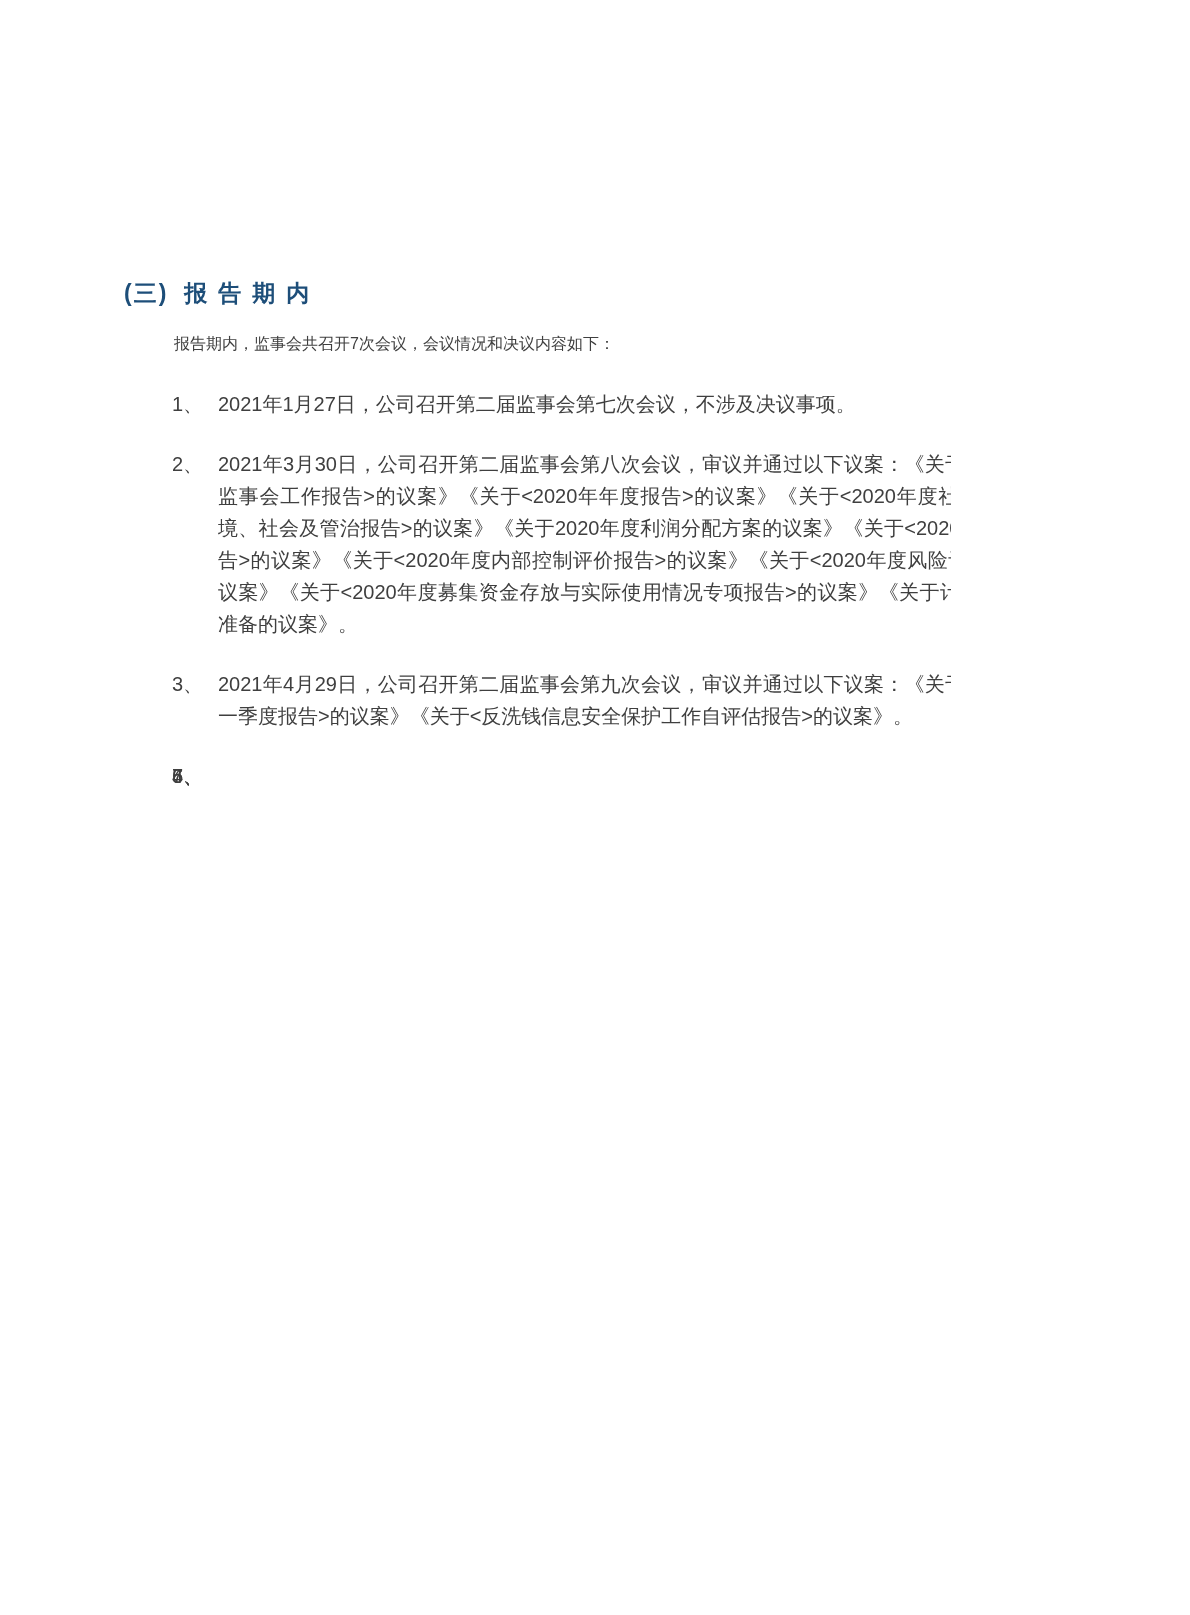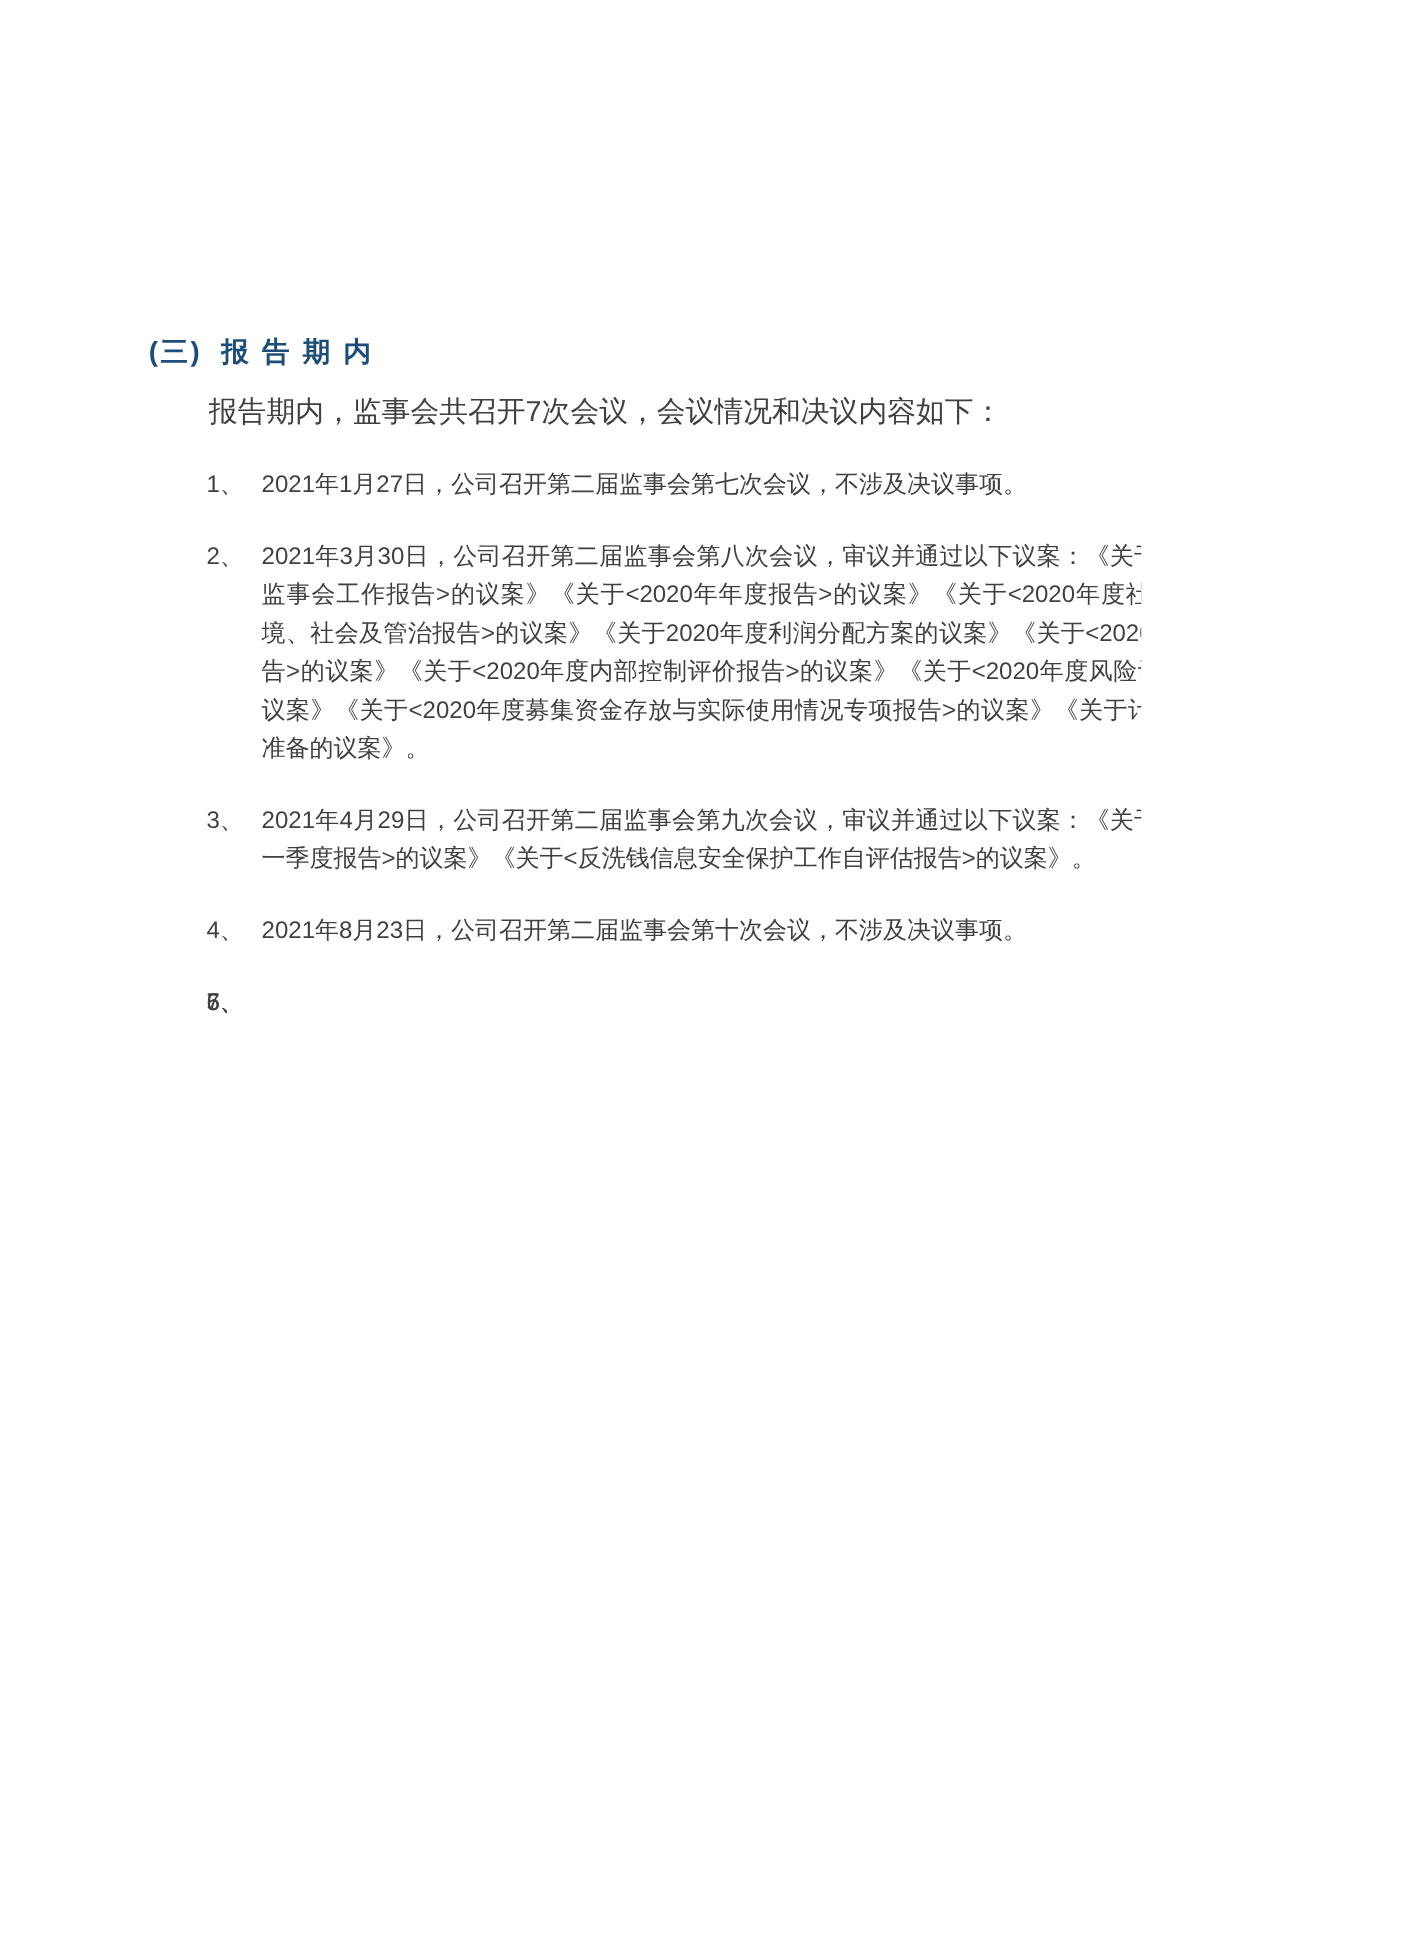--- a/index.html
+++ b/index.html
@@ -70,21 +70,21 @@
     font-weight:bold;
     color:var(--heading-navy);
     line-height:26px;
     display:flex;
     align-items:baseline;
   }
   .heading-label{margin-right:16px;letter-spacing:2px;}
   .heading-title{letter-spacing:11px;}
   .intro{
     margin:22px 0 4px 50px;
-    font-size:24px;
+    font-size:16px;
     line-height:32px;
   }
   .meeting-list{
     list-style:none;
     margin:0;
     padding:0;
   }
   .meeting-item{
     position:relative;
     margin-top:28px;
@@ -131,21 +131,20 @@
       <li class="meeting-item">
         <span class="item-num">2、</span>
         <span class="item-text">2021年3月30日，公司召开第二届监事会第八次会议，审议并通过以下议案：《关于&lt;2020年度监事会工作报告&gt;的议案》《关于&lt;2020年年度报告&gt;的议案》《关于&lt;2020年度社会责任暨环境、社会及管治报告&gt;的议案》《关于2020年度利润分配方案的议案》《关于&lt;2020年度合规报告&gt;的议案》《关于&lt;2020年度内部控制评价报告&gt;的议案》《关于&lt;2020年度风险评估报告&gt;的议案》《关于&lt;2020年度募集资金存放与实际使用情况专项报告&gt;的议案》《关于计提资产减值准备的议案》。</span>
       </li>
       <li class="meeting-item">
         <span class="item-num">3、</span>
         <span class="item-text">2021年4月29日，公司召开第二届监事会第九次会议，审议并通过以下议案：《关于&lt;2021年第一季度报告&gt;的议案》《关于&lt;反洗钱信息安全保护工作自评估报告&gt;的议案》。</span>
       </li>
       <li class="meeting-item">
         <span class="item-num">4、</span>
-        <span class="item-text">2021年8月23日，公司召开第二届监事会第十次会议，不涉及决议事项。</span>
       </li>
       <li class="meeting-item">
         <span class="item-num">5、</span>
       </li>
       <li class="meeting-item">
         <span class="item-num">6、</span>
       </li>
       <li class="meeting-item">
         <span class="item-num">7、</span>
       </li>

